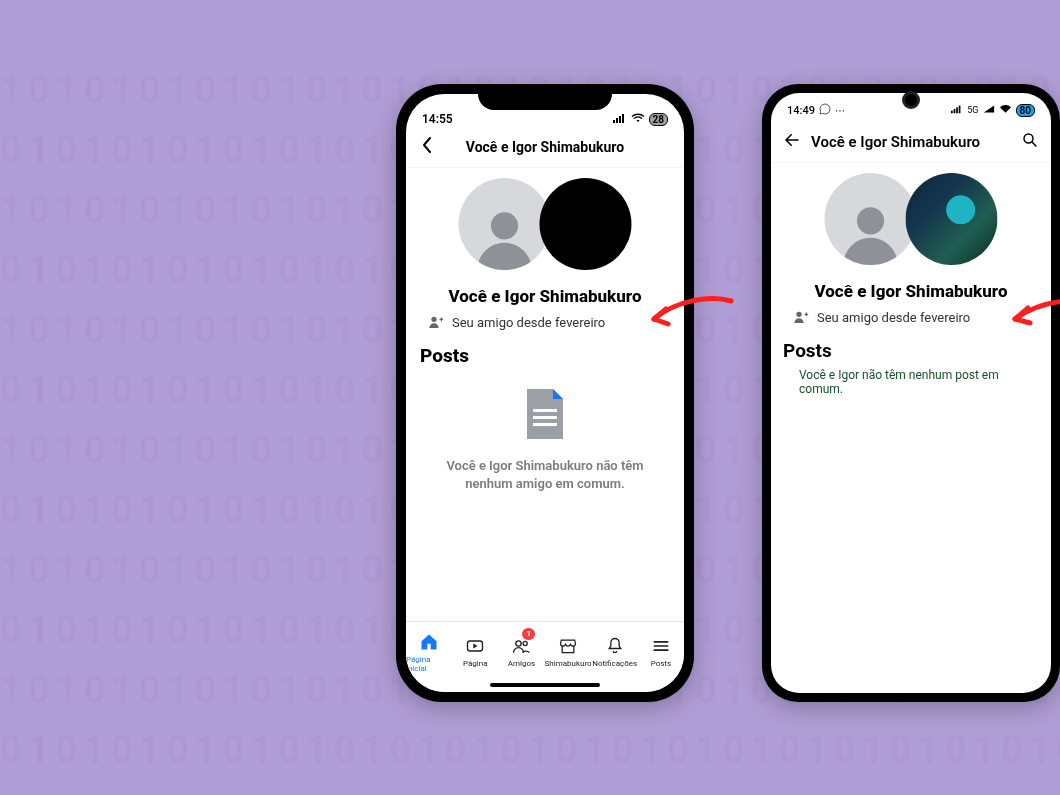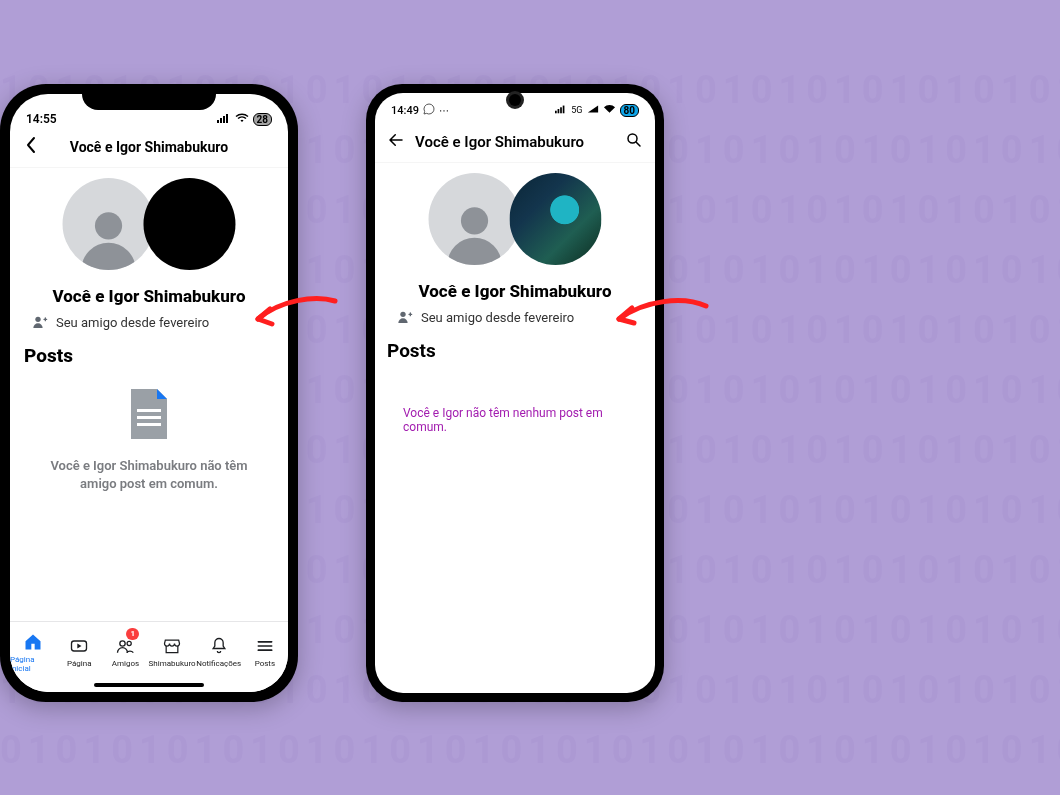--- a/index.html
+++ b/index.html
@@ -22,21 +22,21 @@
     font-weight:700;
     white-space: pre;
     opacity:.35;
     user-select:none;
     overflow:hidden;
   }
   .phones {
     position:absolute;
     top:84px; left:0; right:0;
     display:flex;
-    justify-content:flex-start;
+    justify-content:flex-end;
     gap:68px;
   }
   .phone {
     position:relative;
     width:298px;
     height:618px;
     background:#000;
     border-radius:46px;
     box-shadow: 0 6px 24px rgba(0,0,0,.25);
     padding:10px;
@@ -154,23 +154,22 @@
     font-size:13px;
     font-weight:600;
     line-height:1.35;
     padding:8px 28px;
   }
   .empty-icon{
     width:48px;height:54px;margin:16px auto 8px;display:block;
   }
   .empty-android{
     font-size:12px;
-    color:#a21caf;
+    color:#14532d;
     padding:2px 12px 0 28px;
-    margin-top:38px;
   }
   
   .tabbar{
     position:absolute;
     bottom:0; left:0; right:0;
     height:60px;
     border-top:1px solid #e6e6e8;
     background:#fff;
     display:flex;
     padding-bottom:10px;
@@ -295,21 +294,21 @@
 
       <svg class="empty-icon" viewBox="0 0 48 54">
         <path d="M6 2 H32 L42 12 V52 H6 Z" fill="#9aa0a6"></path>
         <path d="M32 2 L42 12 H32 Z" fill="#1877f2"></path>
         <rect x="12" y="22" width="24" height="3" fill="#fff"></rect>
         <rect x="12" y="29" width="24" height="3" fill="#fff"></rect>
         <rect x="12" y="36" width="24" height="3" fill="#fff"></rect>
       </svg>
       <div class="empty-ios">
         <span>Você e Igor Shimabukuro não têm</span><br>
-        <span>amigo post em comum.</span>
+        <span>nenhum amigo em comum.</span>
       </div>
 
       <div class="tabbar">
         <div class="tab active">
           <svg viewBox="0 0 24 24">
               <path d="M3 11 L12 3 L21 11 V21 H14 V14 H10 V21 H3 Z" fill="#1877f2"></path>
             </svg>
           <span>Página inicial</span>
         </div>
         <div class="tab">

